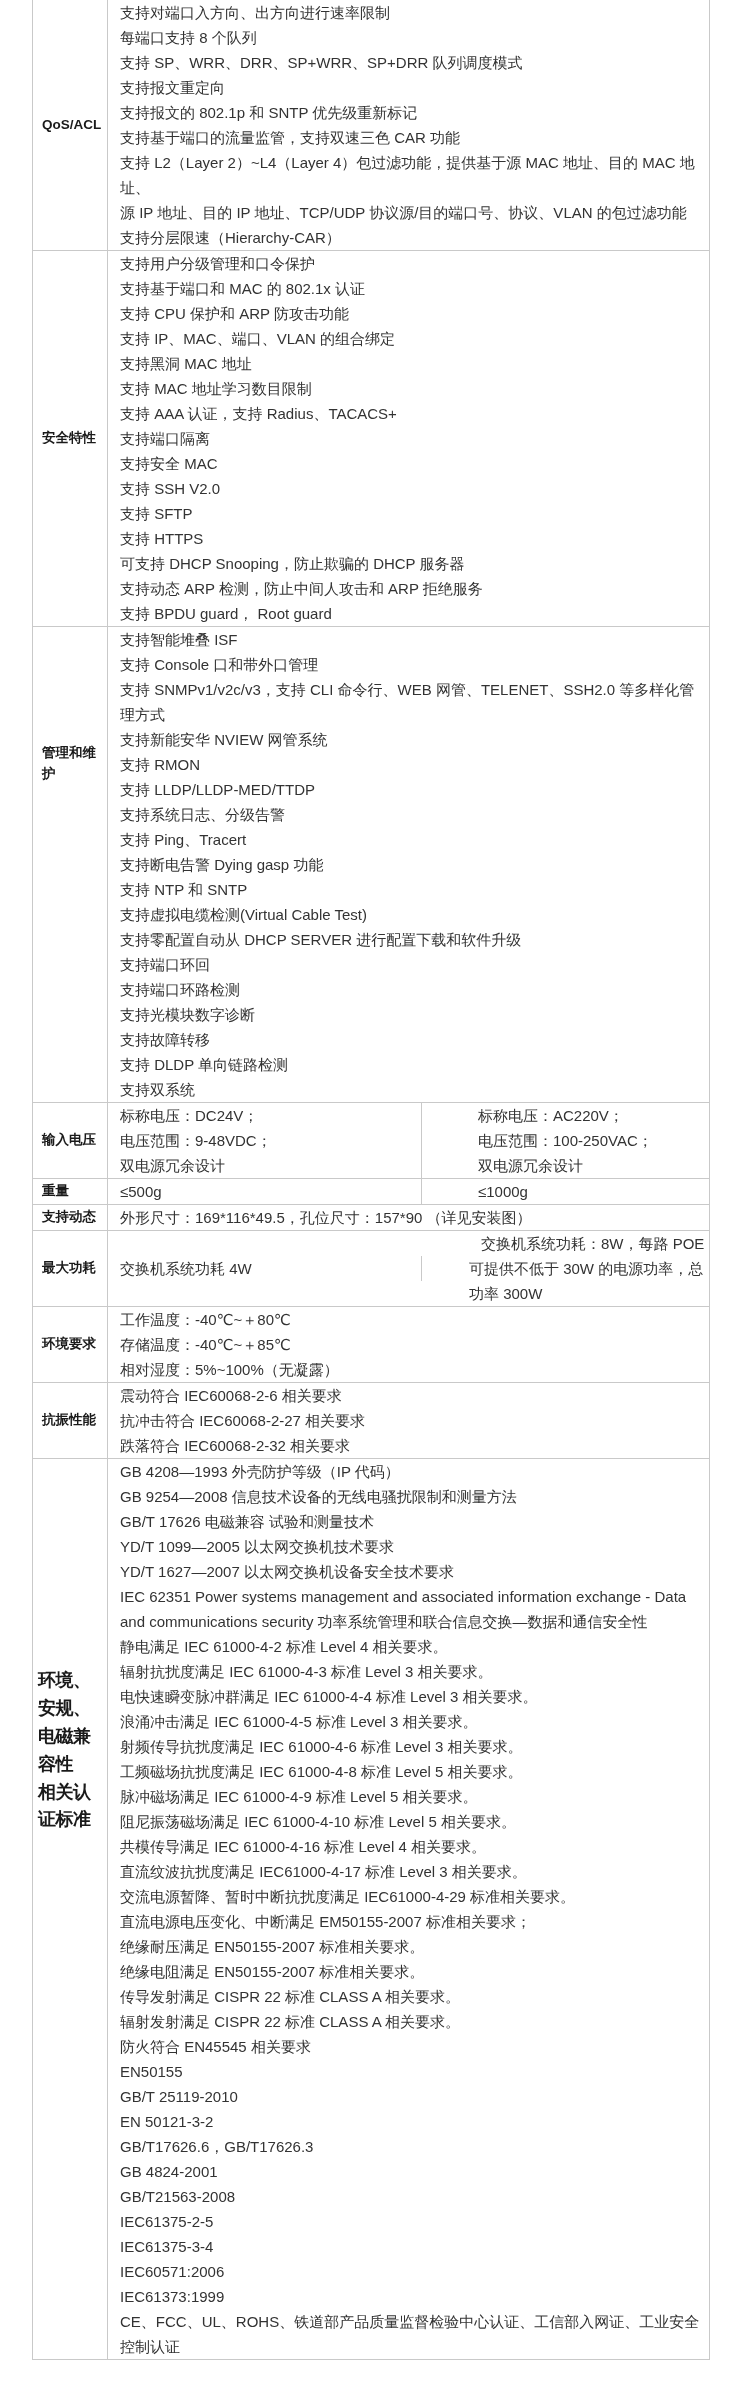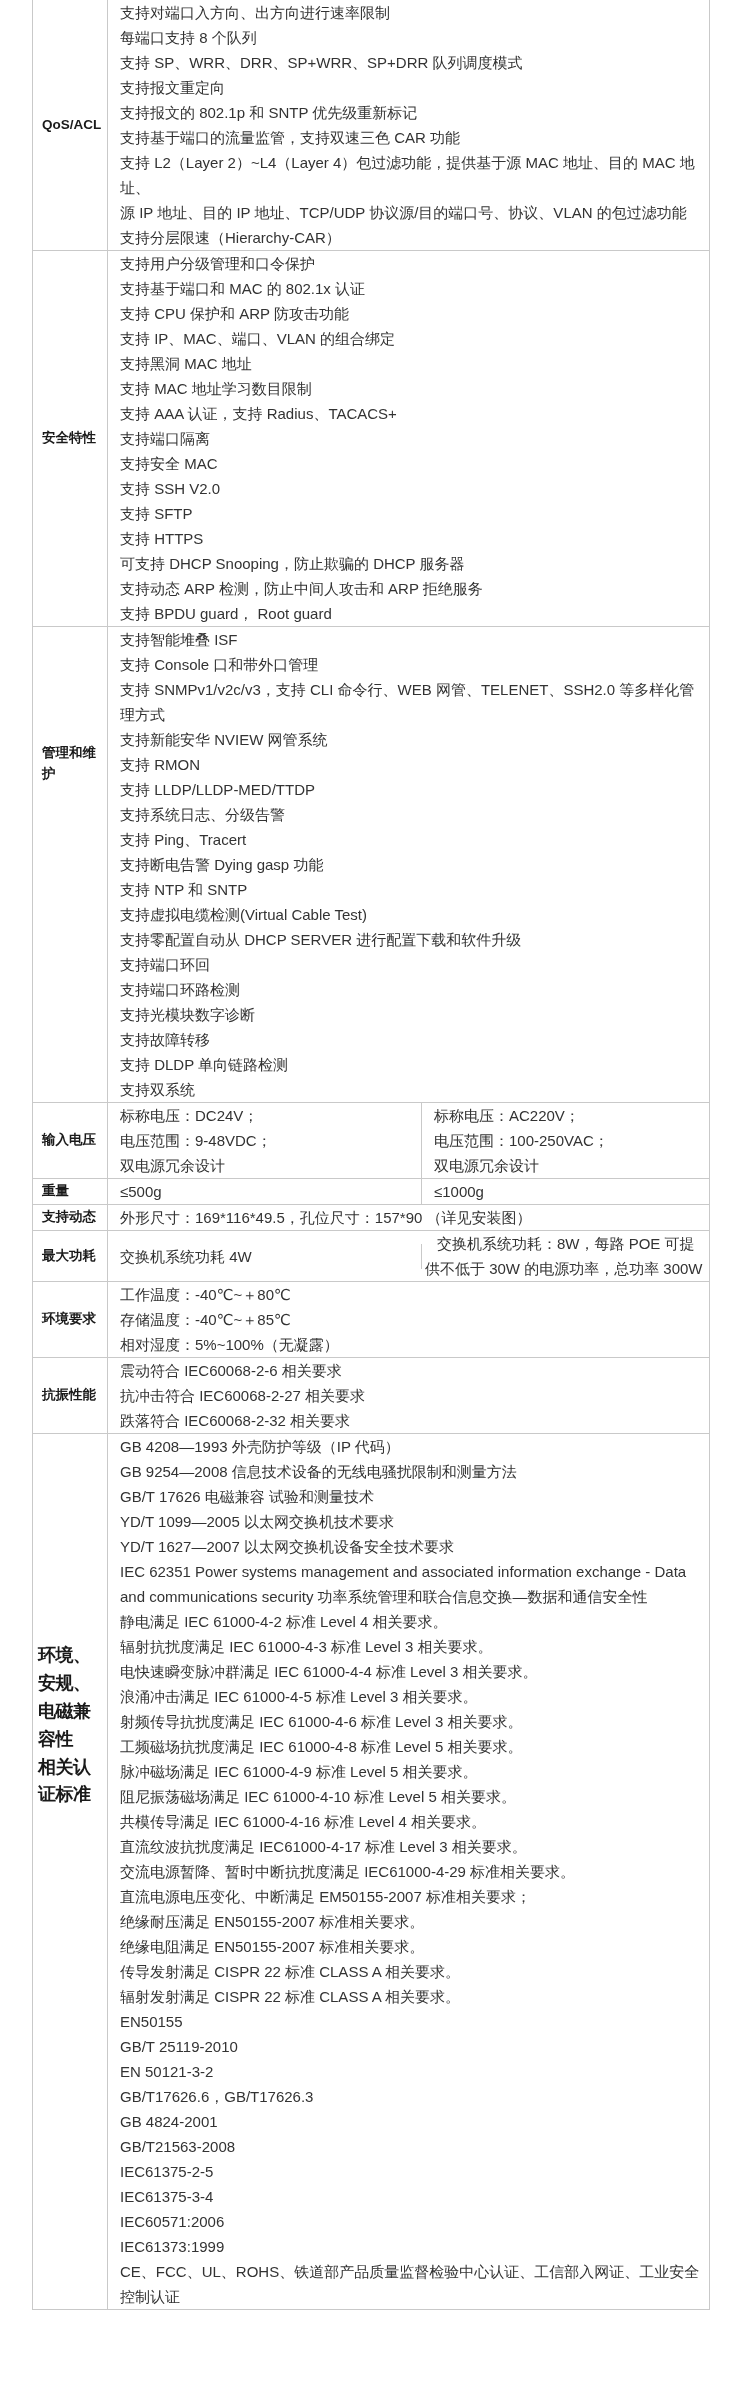--- a/index.html
+++ b/index.html
@@ -52,21 +52,21 @@
     display: flex;
     align-items: center;
   }
   .cell {
     box-sizing: border-box;
   }
   .cell-left {
     flex: 0 0 314px;
     border-right: 1px solid #c9c9c9;
   }
-  .cell-right { flex: 1; min-width: 0; }
+  .cell-right { flex: 1; min-width: 0; margin-left: 44px; }
   p.line {
     margin: 0;
     padding: 0 8px 0 12px;
     font-size: 15px;
     line-height: 25px;
     color: #333333;
   }
   
   .sec-management .label-cell {
     align-items: flex-start;
@@ -247,20 +247,21 @@
         <p class="line">脉冲磁场满足 IEC 61000-4-9 标准 Level 5 相关要求。</p>
         <p class="line">阻尼振荡磁场满足 IEC 61000-4-10 标准 Level 5 相关要求。</p>
         <p class="line">共模传导满足 IEC 61000-4-16 标准 Level 4 相关要求。</p>
         <p class="line">直流纹波抗扰度满足 IEC61000-4-17 标准 Level 3 相关要求。</p>
         <p class="line">交流电源暂降、暂时中断抗扰度满足 IEC61000-4-29 标准相关要求。</p>
         <p class="line">直流电源电压变化、中断满足 EM50155-2007 标准相关要求；</p>
         <p class="line">绝缘耐压满足 EN50155-2007 标准相关要求。</p>
         <p class="line">绝缘电阻满足 EN50155-2007 标准相关要求。</p>
         <p class="line">传导发射满足 CISPR 22 标准 CLASS A 相关要求。</p>
         <p class="line">辐射发射满足 CISPR 22 标准 CLASS A 相关要求。</p>
+        <p class="line">防火符合 EN45545 相关要求</p>
         <p class="line">EN50155</p>
         <p class="line">GB/T 25119-2010</p>
         <p class="line">EN 50121-3-2</p>
         <p class="line">GB/T17626.6，GB/T17626.3</p>
         <p class="line">GB 4824-2001</p>
         <p class="line">GB/T21563-2008</p>
         <p class="line">IEC61375-2-5</p>
         <p class="line">IEC61375-3-4</p>
         <p class="line">IEC60571:2006</p>
         <p class="line">IEC61373:1999</p>

